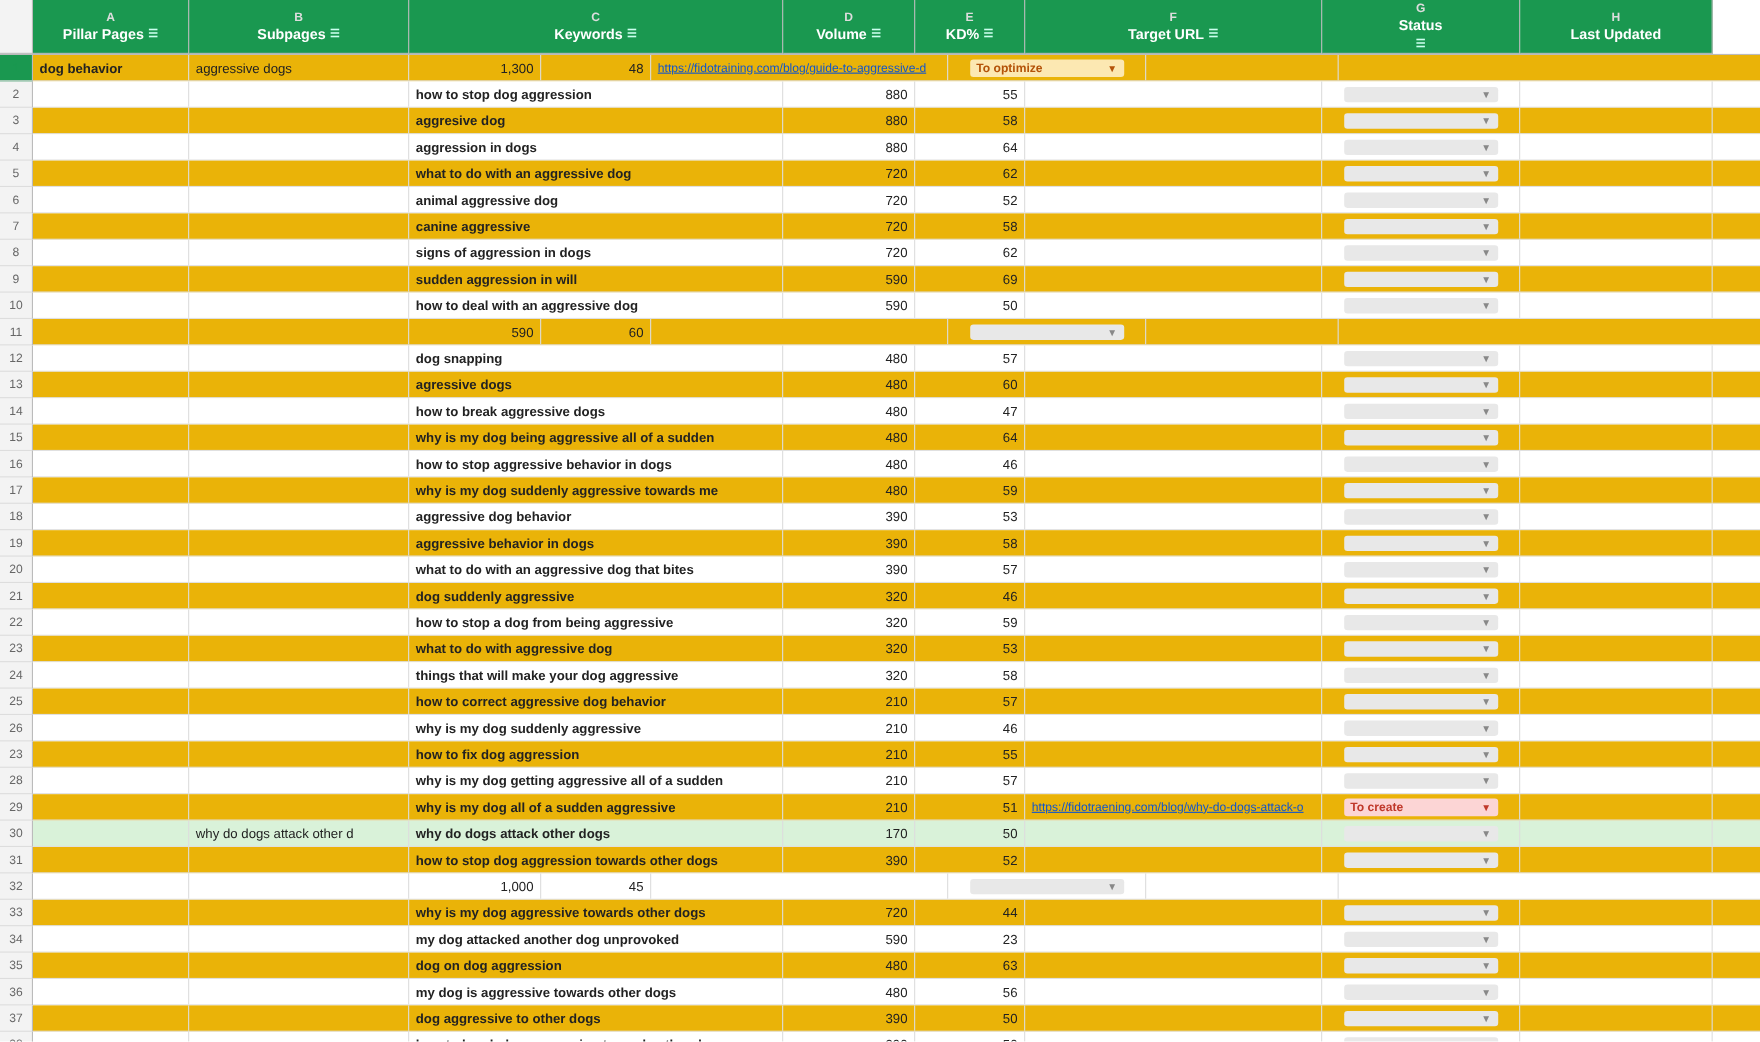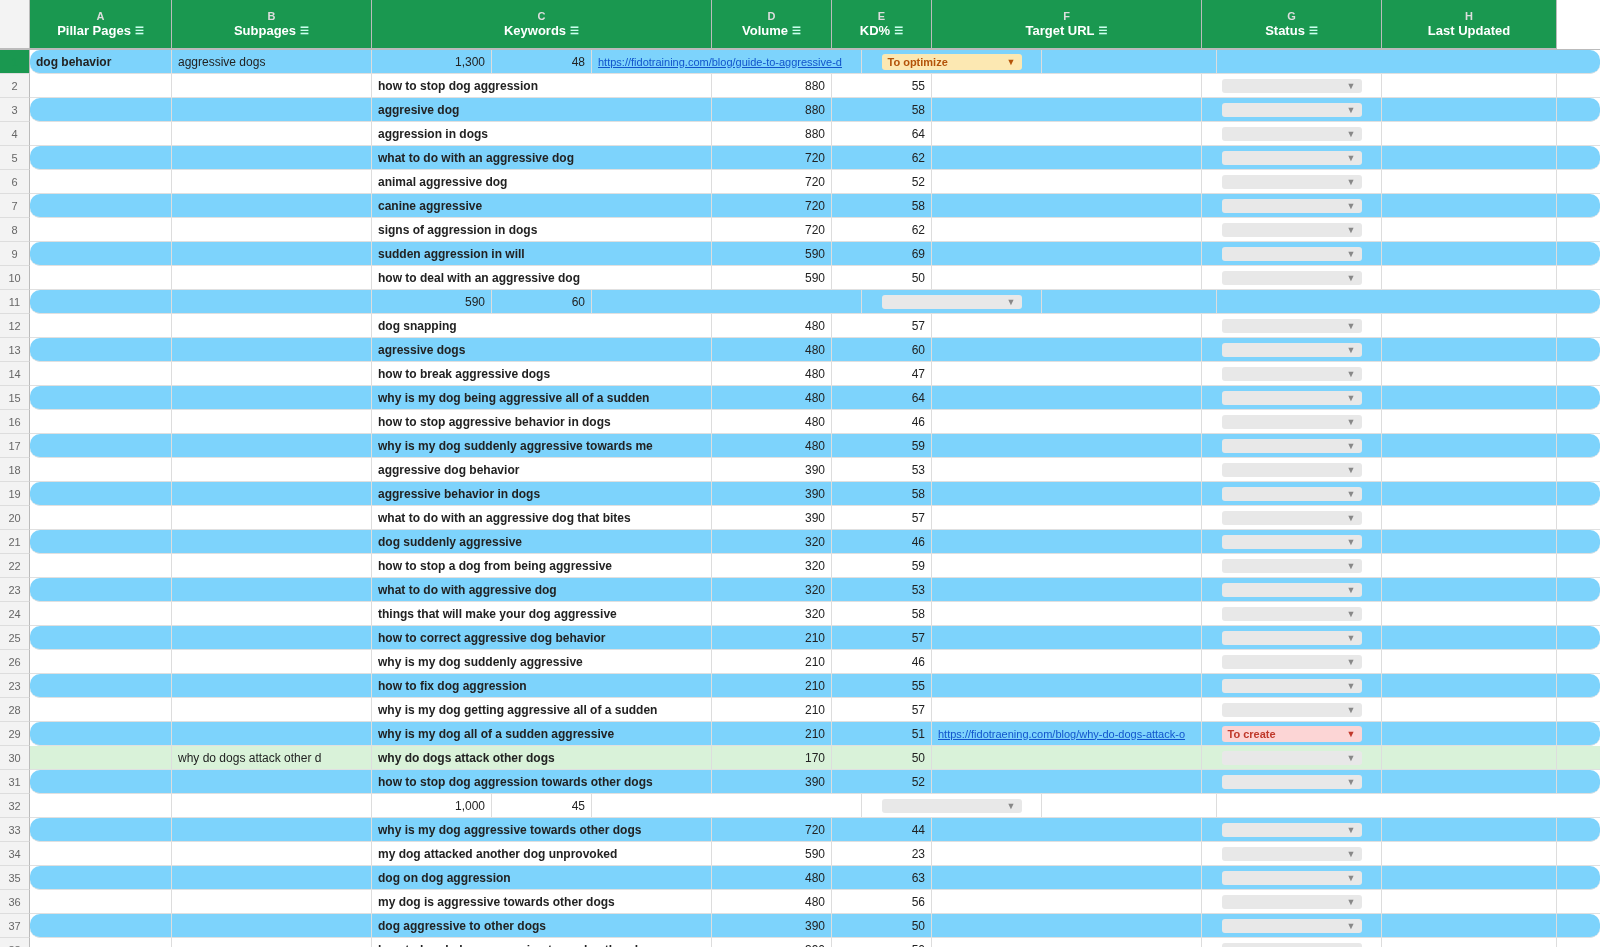--- a/index.html
+++ b/index.html
@@ -22,21 +22,21 @@
 
     .col-header .filter-icon { font-size: 10px; color: #cfe; cursor: pointer; }
 
     
     .body-area { display: flex; flex-direction: row; flex: 1; overflow: hidden; }
     .row-nums { width: 30px; min-width: 30px; display: flex; flex-direction: column; background: #f3f3f3; }
     .row-num { height: 24px; min-height: 24px; border-right: 1px solid #bbb; border-bottom: 1px solid #ddd; display: flex; align-items: center; justify-content: center; font-size: 11px; color: #666; }
 
     .table-body { flex: 1; display: flex; flex-direction: column; overflow: hidden; }
     .table-row { display: flex; flex-direction: row; height: 24px; min-height: 24px; border-bottom: 1px solid #e0e0e0; }
-    .table-row.even-row { background: #7dd3fc; border-radius: 10px; }
+    .table-row.even-row { background: #eab308; }
     .table-row.odd-row { background: #ffffff; }
     .table-row.highlighted { background: #d9f2d9; }
 
     .cell {
       border-right: 1px solid #ddd;
       padding: 3px 6px;
       overflow: hidden;
       white-space: nowrap;
       text-overflow: ellipsis;
       display: flex;
@@ -133,21 +133,21 @@
         <div style="display:flex;align-items:center;gap:4px;justify-content:center;">
           <span class="col-header-text">Target URL</span>
           <span class="filter-icon">☰</span>
         </div>
       </div>
     </div>
 
     <div class="col-header col-g">
       <div style="display:flex;flex-direction:column;align-items:center;width:100%;">
         <span class="col-header-label">G</span>
-        <div style="display:flex;align-items:center;gap:4px;justify-content:space-between;">
+        <div style="display:flex;align-items:center;gap:4px;justify-content:space-between;flex-direction:column;">
           <span class="col-header-text">Status</span>
           <span class="filter-icon">☰</span>
         </div>
       </div>
     </div>
 
     <div class="col-header col-h">
       <div style="display:flex;flex-direction:column;align-items:center;width:100%;">
         <span class="col-header-label">H</span>
         <div style="display:flex;align-items:center;gap:4px;justify-content:center;">

